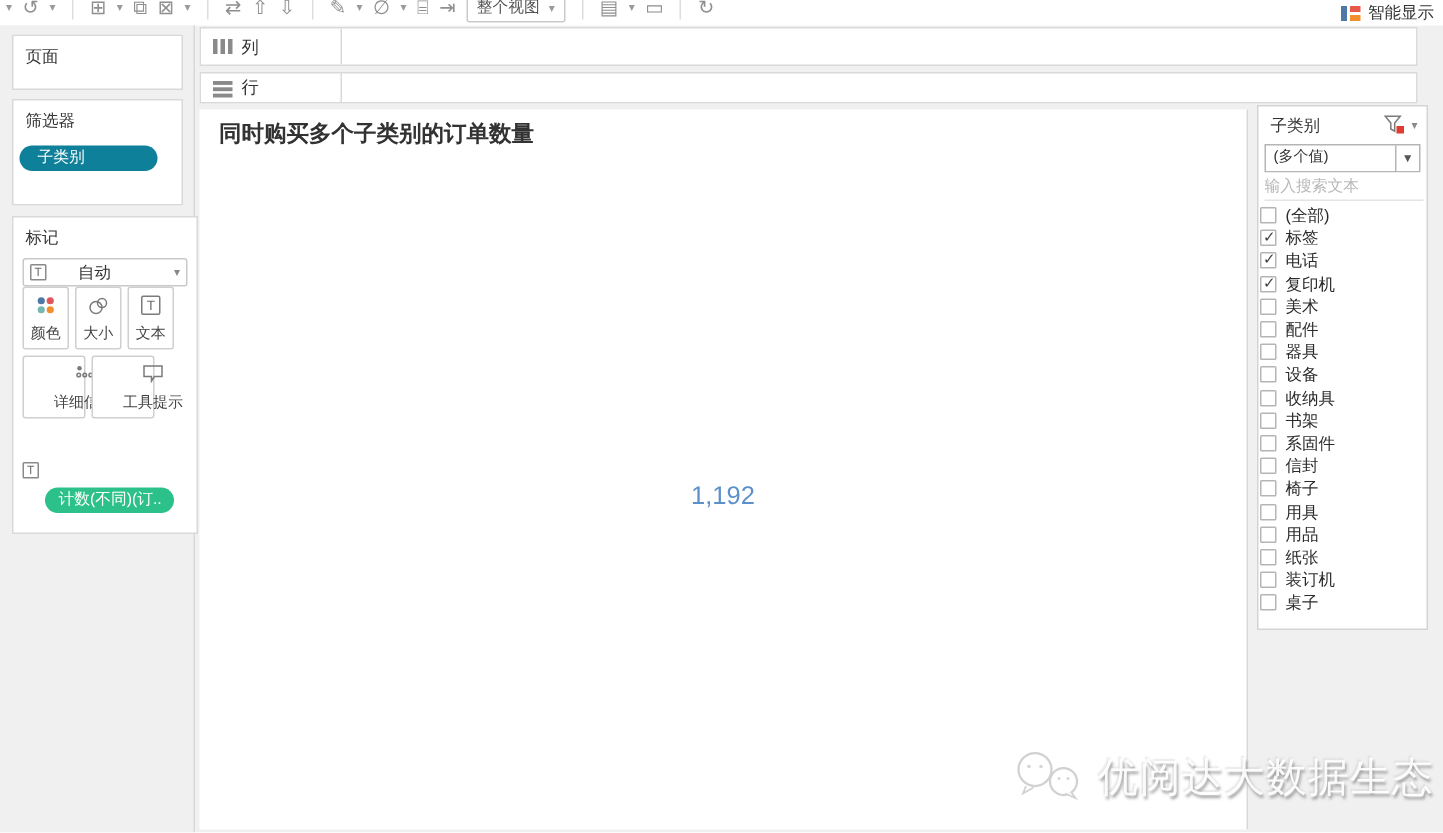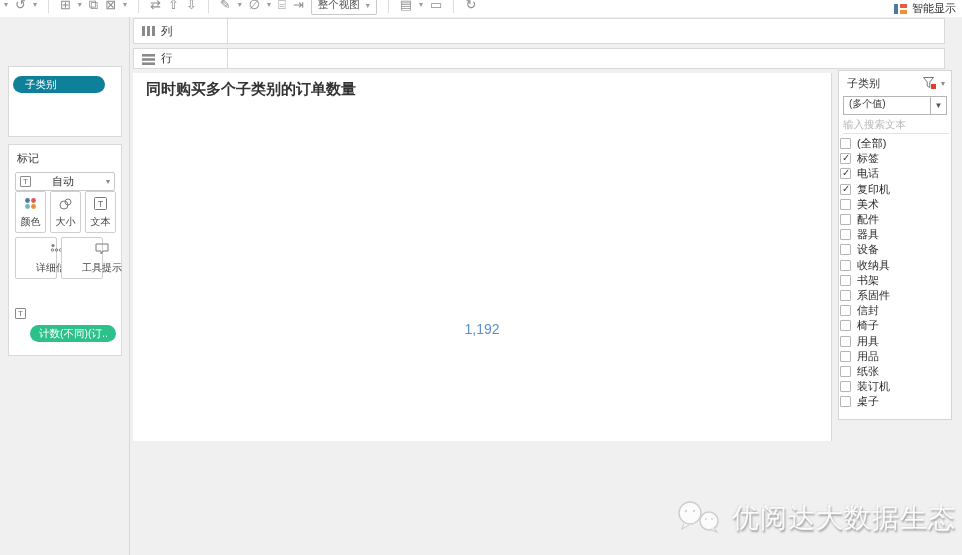--- a/index.html
+++ b/index.html
@@ -22,21 +22,21 @@
   .sm-b1 { left:0; top:2px; width:4px; height:10px; background:#4e79a7; }
   .sm-b2 { left:6px; top:2px; width:7px; height:4px; background:#e8594b; }
   .sm-b3 { left:6px; top:8px; width:7px; height:4px; background:#f28e2b; }
 
   
   .sidebar { position:absolute; left:0; top:17px; width:130px; height:538px; background:#f0f0f0; border-right:1px solid #d8d8d8; }
   .card { position:absolute; background:#fff; border:1px solid #d9d9d9; }
   .card-title { font-size:11px; color:#333; padding:6px 0 0 8px; }
   .card-pages { left:8px; top:6px; width:114px; height:37px; }
   .card-filters { left:8px; top:49px; width:114px; height:71px; }
-  .card-marks { left:8px; top:127px; width:114px; height:212px; }
+  .card-marks { left:8px; top:127px; width:124px; height:212px; }
 
   .pill { height:17px; border-radius:9px; color:#fff; font-size:10.5px; line-height:17px; padding-left:12px; cursor:pointer;
           white-space:nowrap; overflow:hidden;margin-top:40px; }
   .pill-filter { margin:9px 6px 0 4px; background:#0f8099; width:92px; }
 
   .mark-type { display:flex; align-items:center; margin:6px 6px 0 6px; border:1px solid #c9c9c9; border-radius:2px;
                height:19px; padding:0 4px; background:#fff; cursor:pointer; }
   .mt-label { font-size:11px; color:#333; margin-left:21px; flex:1; }
   .t-box { width:11px; height:11px; border:1px solid #8a8a8a; border-radius:1px; color:#6e6e6e; font-size:8px;
            line-height:10px; text-align:center; background:#fff; flex:none; }
@@ -54,23 +54,23 @@
 
   
   .shelf { position:absolute; left:133px; width:812px; background:#fff; border:1px solid #d9d9d9; display:flex; align-items:center; }
   .shelf-cols { top:18px; height:26px; }
   .shelf-rows { top:48px; height:21px; }
   .shelf-head { width:94px; height:100%; display:flex; align-items:center; gap:6px; padding-left:8px;
                 border-right:1px solid #d9d9d9; }
   .shelf-label { font-size:11.5px; color:#333; }
 
   
-  .sheet { position:absolute; left:133px; top:73px; width:699px; height:368px; background:#fff; border-right:1px solid #d9d9d9; }
+  .sheet { position:absolute; left:133px; top:73px; width:699px; height:480px; background:#fff; border-right:1px solid #d9d9d9; }
   .sheet-title { position:absolute; left:13px; top:7px; font-size:15px; font-weight:bold; color:#323232; }
-  .big-number { position:absolute; left:0; top:248px; width:100%; text-align:center; font-size:14px; cursor:pointer; }
+  .big-number { position:absolute; left:0; top:248px; width:100%; text-align:center; font-size:17px; cursor:pointer; }
 
   
   .filter-card { position:absolute; left:838px; top:70px; width:114px; height:350px; background:#fff; border:1px solid #d4d4d4; }
   .fc-head { display:flex; align-items:center; height:24px; padding:0 6px 0 8px; }
   .fc-title { font-size:11px; color:#333; flex:1; }
   .fc-caret { color:#8a8a8a; font-size:8px; margin-left:5px; cursor:pointer; }
   .funnel { position:relative; width:13px; height:12px; cursor:pointer; }
   .funnel svg { display:block; }
   .fc-dd { display:flex; margin:1px 4px 0 4px; border:1px solid #b5b5b5; height:19px; background:#fff; cursor:pointer; }
   .fc-dd-val { flex:1; font-size:10px; color:#333; padding-left:5px; }
@@ -136,22 +136,26 @@
       <span class="sm-icon">
         <i class="sm-b1"></i>
           <i class="sm-b2"></i>
           <i class="sm-b3"></i>
       </span>
       <span>智能显示</span>
     </div>
   </div>
 
   <div class="sidebar">
+    <div class="card card-pages">
+      <div class="card-title">页面</div>
+    </div>
 
     <div class="card card-filters">
+      <div class="card-title">筛选器</div>
       <div class="pill pill-filter">子类别</div>
     </div>
 
     <div class="card card-marks">
       <div class="card-title">标记</div>
       <div class="mark-type">
         <span class="t-box">T</span>
         <span class="mt-label">自动</span>
         <span class="mt-caret">▾</span>
       </div>

